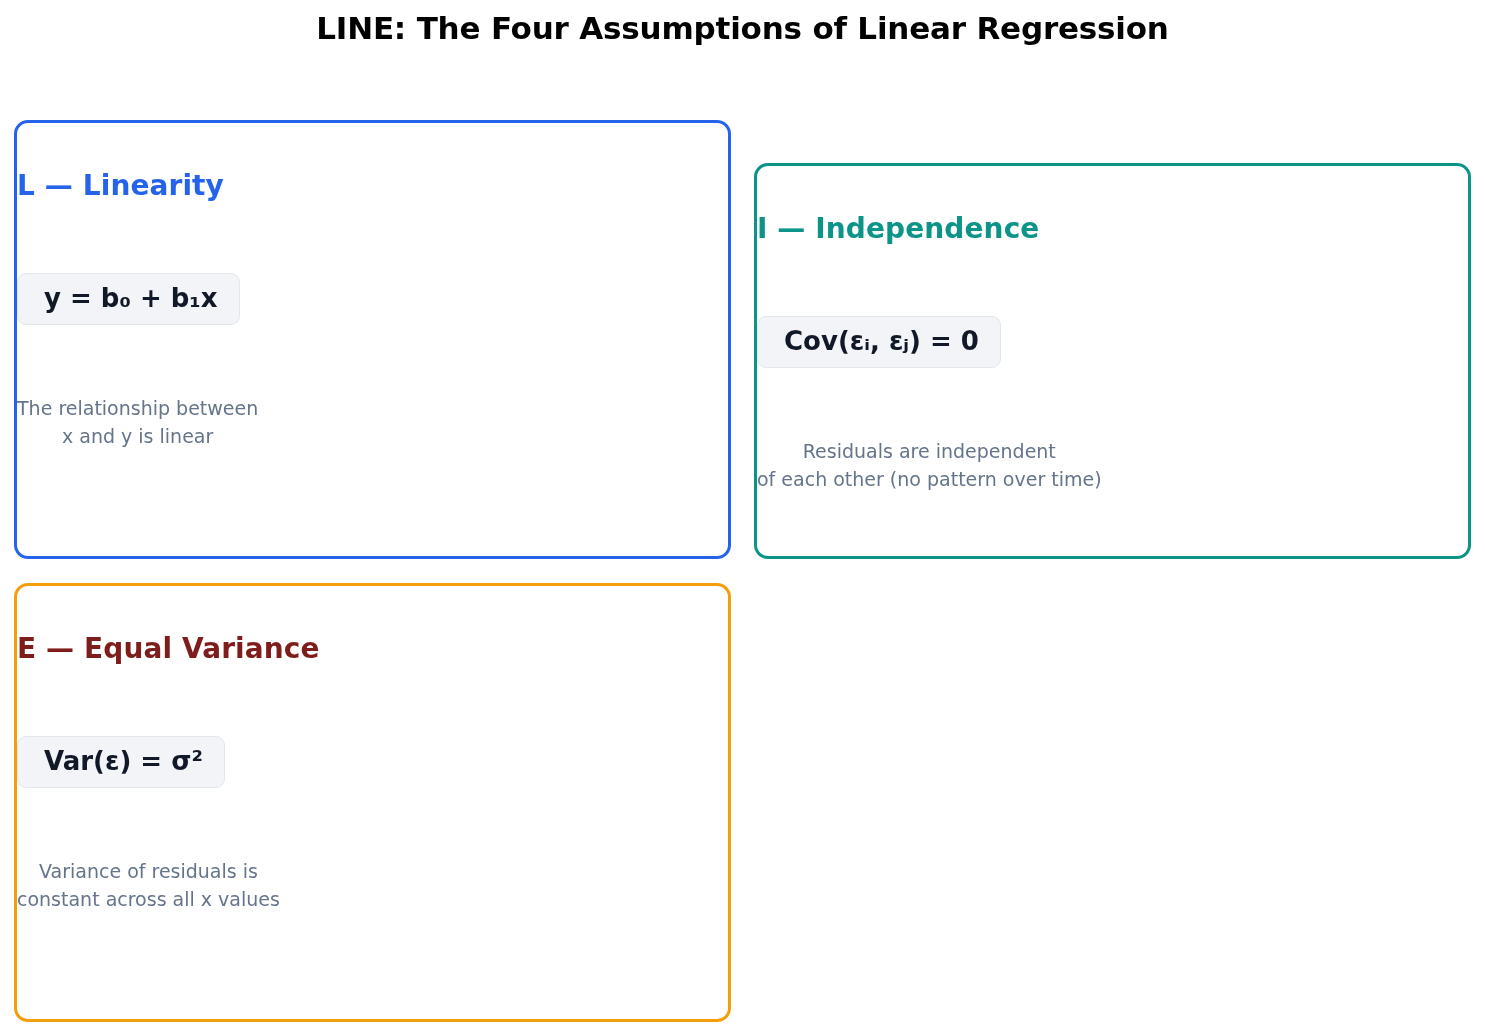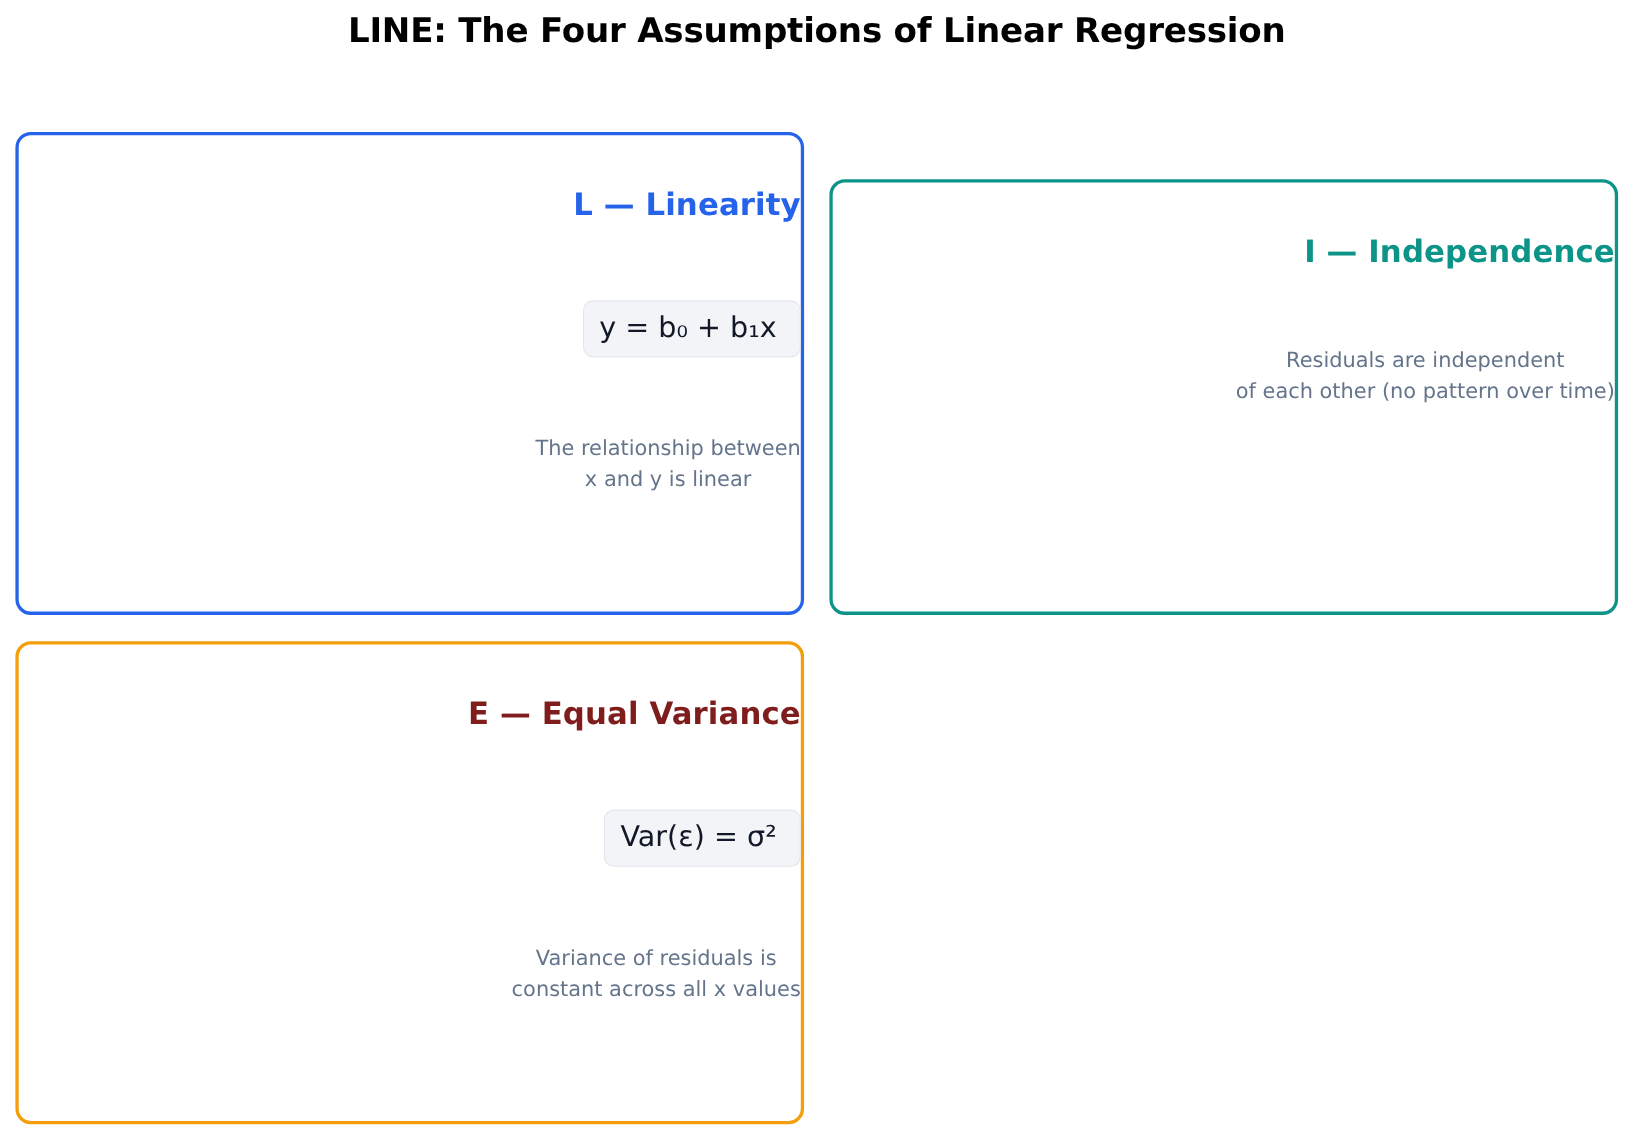--- a/index.html
+++ b/index.html
@@ -44,21 +44,21 @@
     row-gap: 24px;
   }
 
   .card {
     position: relative;
     background: #ffffff;
     border: 3px solid #2563eb;
     border-radius: 14px;
     display: flex;
     flex-direction: column;
-    align-items: flex-end;
+    align-items: flex-start;
   }
 
   .card.blue   { border-color: #2563eb; }
   .card.teal   { border-color: #0d9488; margin-top: 43px; }
   .card.purple { border-color: #7c3aed; }
   .card.orange { border-color: #f59e0b; }
 
   .card-title {
     margin-top: 46px;
     font-size: 28px;
@@ -69,23 +69,23 @@
   .card.blue   .card-title { color: #2563eb; }
   .card.teal   .card-title { color: #0d9488; }
   .card.purple .card-title { color: #7c3aed; }
   .card.orange .card-title { color: #7f1d1d; }
 
   .formula-box {
     margin-top: 71px;
     background: #f2f4f7;
     border: 1px solid #e3e7ec;
     border-radius: 9px;
-    padding: 9px 21px 11px 14px;
+    padding: 9px 21px 11px 26px;
     font-size: 26px;
-    font-weight: normal;
+    font-weight: bold;
     color: #111827;
     white-space: nowrap;
     text-align: center;
   }
 
   .card-desc {
     margin-top: 70px;
     font-size: 19px;
     line-height: 1.45;
     color: #64748b;
@@ -104,20 +104,21 @@
 
     <div class="card blue">
       <div class="card-title">L — Linearity</div>
       <div class="formula-box">y = b₀ + b₁x</div>
       <div class="card-desc">The relationship between
 x and y is linear</div>
     </div>
 
     <div class="card teal">
       <div class="card-title">I — Independence</div>
+      <div class="formula-box">Cov(εᵢ, εⱼ) = 0</div>
       <div class="card-desc">Residuals are independent
 of each other (no pattern over time)</div>
     </div>
 
 
     <div class="card orange">
       <div class="card-title">E — Equal Variance</div>
       <div class="formula-box">Var(ε) = σ²</div>
       <div class="card-desc">Variance of residuals is
 constant across all x values</div>

